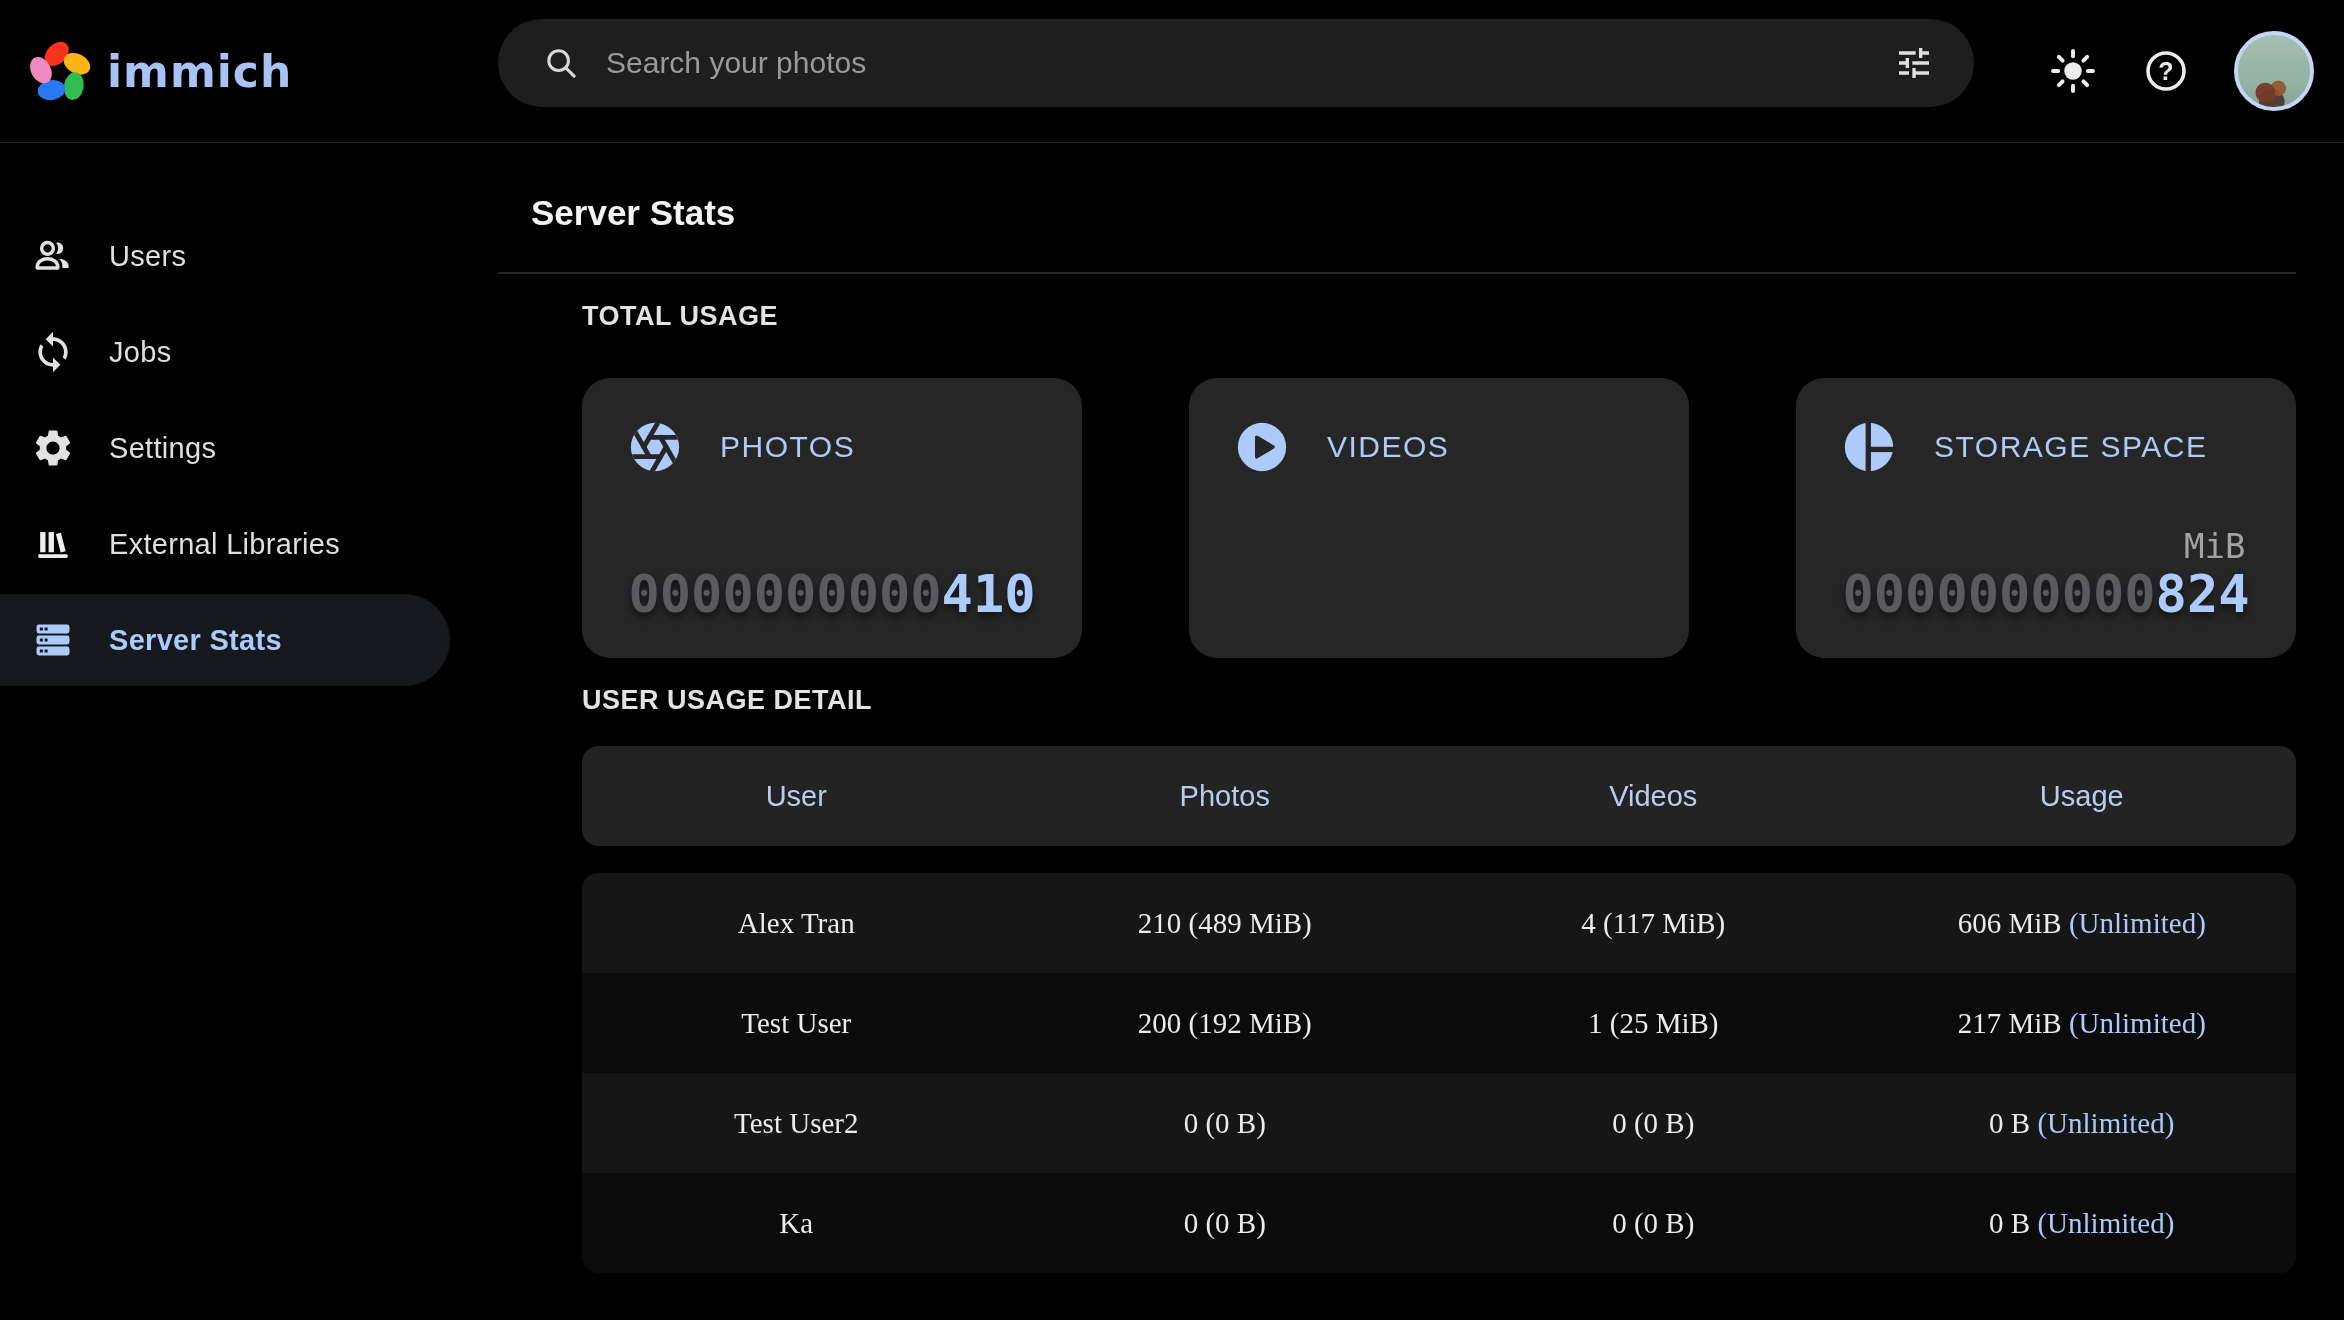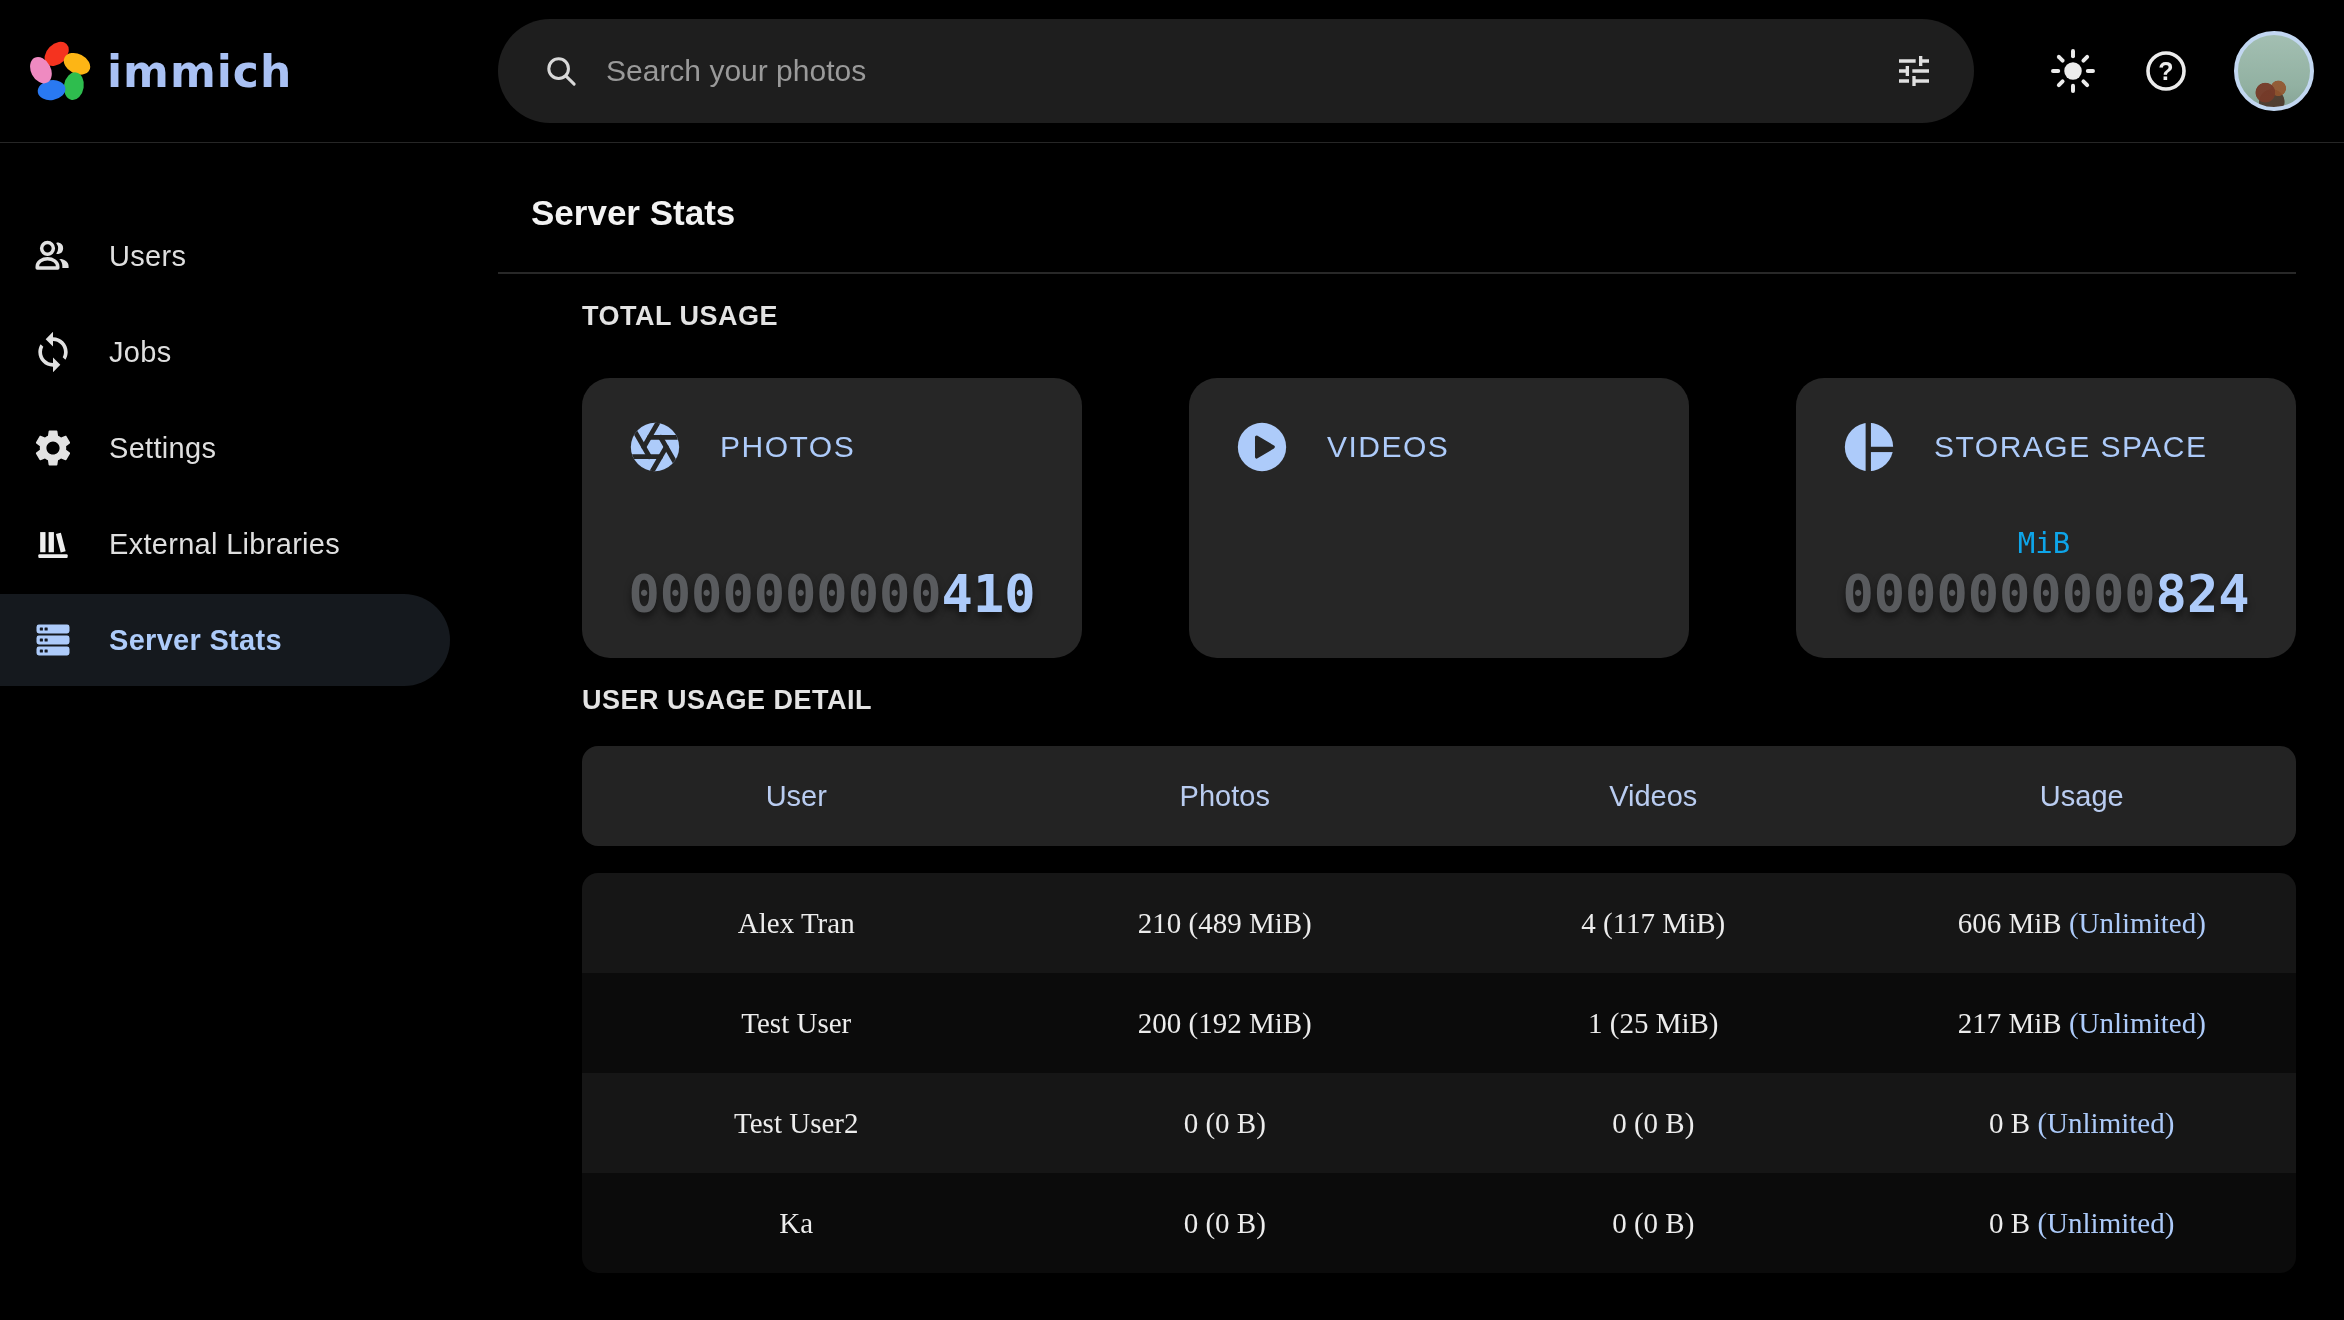--- a/index.html
+++ b/index.html
@@ -4,21 +4,21 @@
 <style>
   * { margin:0; padding:0; box-sizing:border-box; }
   html,body { width:2344px; height:1320px; background:#000; overflow:hidden;
               font-family:"Liberation Sans", sans-serif; }
 
   
   .topbar { position:relative; height:143px; background:#000; border-bottom:1px solid #262626; }
   .logo { position:absolute; left:27px; top:0; height:142px; display:flex; align-items:center; gap:14px; cursor:pointer; }
   .wordmark { font-family:"DejaVu Sans", sans-serif; font-size:44px; font-weight:700;
               color:#a9c1f4; letter-spacing:1px; }
-  .searchbar { position:absolute; left:498px; top:19px; width:1476px; height:104px;
+  .searchbar { position:absolute; left:498px; top:19px; width:1476px; height:88px;
                background:#1e1e1e; border-radius:60px; display:flex; align-items:center;
                padding:0 40px 0 44px; }
   .searchbar input { flex:1; background:transparent; border:none; outline:none;
                      font-size:30px; color:#e8e8e8; margin-left:26px;
                      font-family:"Liberation Sans", sans-serif; }
   .searchbar input::placeholder { color:#9a9a9a; }
   .iconbtn { background:none; border:none; cursor:pointer; display:flex; align-items:center; justify-content:center; }
   .topbar-right { position:absolute; right:30px; top:0; height:142px; display:flex; align-items:center; gap:44px; }
   .avatar { width:80px; height:80px; border-radius:50%; border:4px solid #c2d7f1; cursor:pointer;
             background:
@@ -44,22 +44,22 @@
   .inner { padding-left:84px; }
   .section-heading { margin-top:27px; font-size:27px; font-weight:700; color:#e3e3e3; letter-spacing:.5px; }
 
   
   .cards { display:flex; gap:107px; margin-top:46px; }
   .card { width:500px; height:280px; background:#262626; border-radius:28px;
           padding:40px 44px 34px 44px; display:flex; flex-direction:column; }
   .card-head { display:flex; align-items:center; gap:36px; }
   .card-title { font-size:30px; font-weight:500; letter-spacing:1.5px; color:#adcbfa; }
   .card-num-wrap { margin-top:auto; align-self:center; text-align:center; }
-  .unit { height:38px; font-family:"DejaVu Sans Mono", monospace; font-size:29px;
-          color:#0ea5e9; padding-right:4px; }
+  .unit { height:38px; font-family:"DejaVu Sans Mono", monospace; font-size:34px;
+          color:#a3a3a3; text-align:right; padding-right:4px; }
   .digits { font-family:"DejaVu Sans Mono", monospace; font-size:52px; font-weight:700;
             text-shadow:0 5px 7px rgba(0,0,0,.5); white-space:nowrap; }
   .digits .zeros { color:#595b5e; }
   .digits .value { color:#adcbfa; }
 
   
   .table { margin-top:30px; width:100%; }
   .thead { height:100px; background:#232323; border-radius:16px; display:grid;
            grid-template-columns:repeat(4,1fr); align-items:center; margin-bottom:27px; }
   .thead .cell { text-align:center; font-size:29px; font-weight:500; color:#b9ccf0; }

